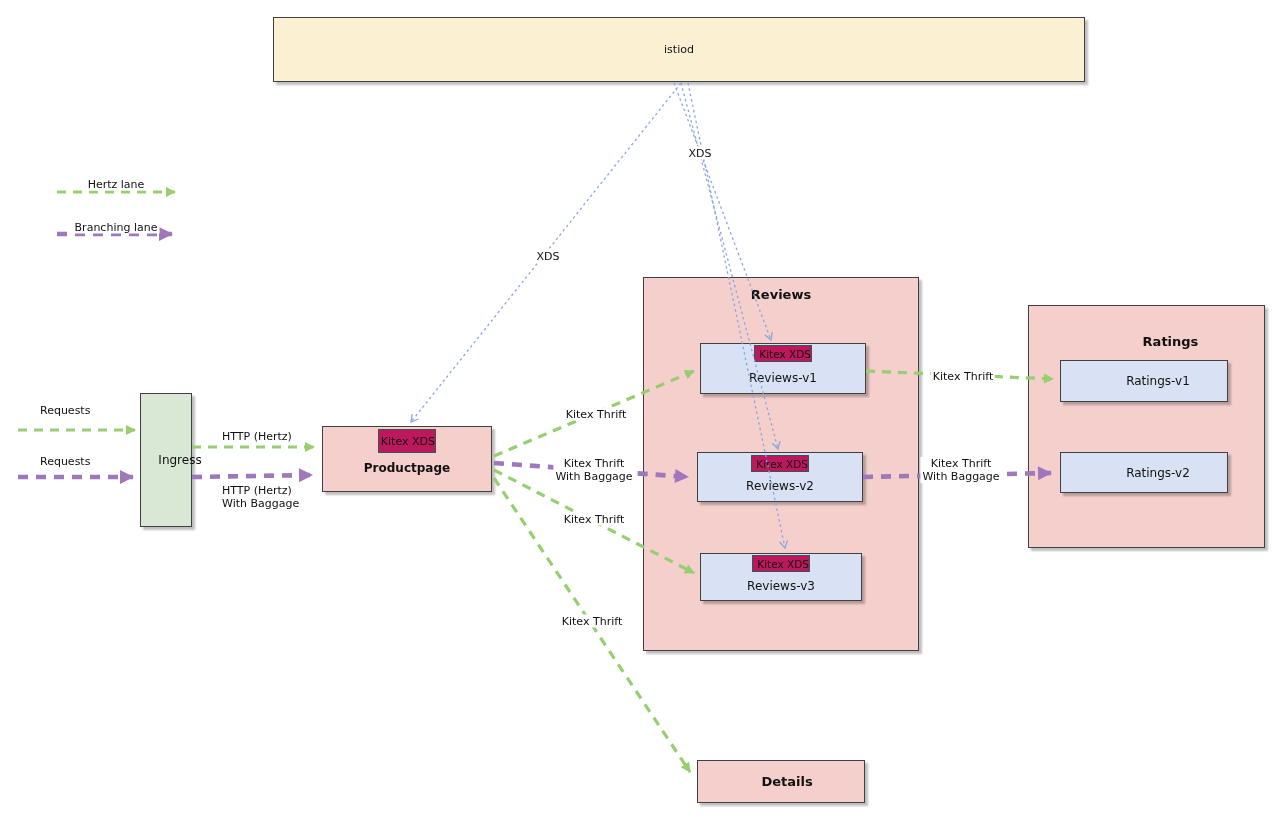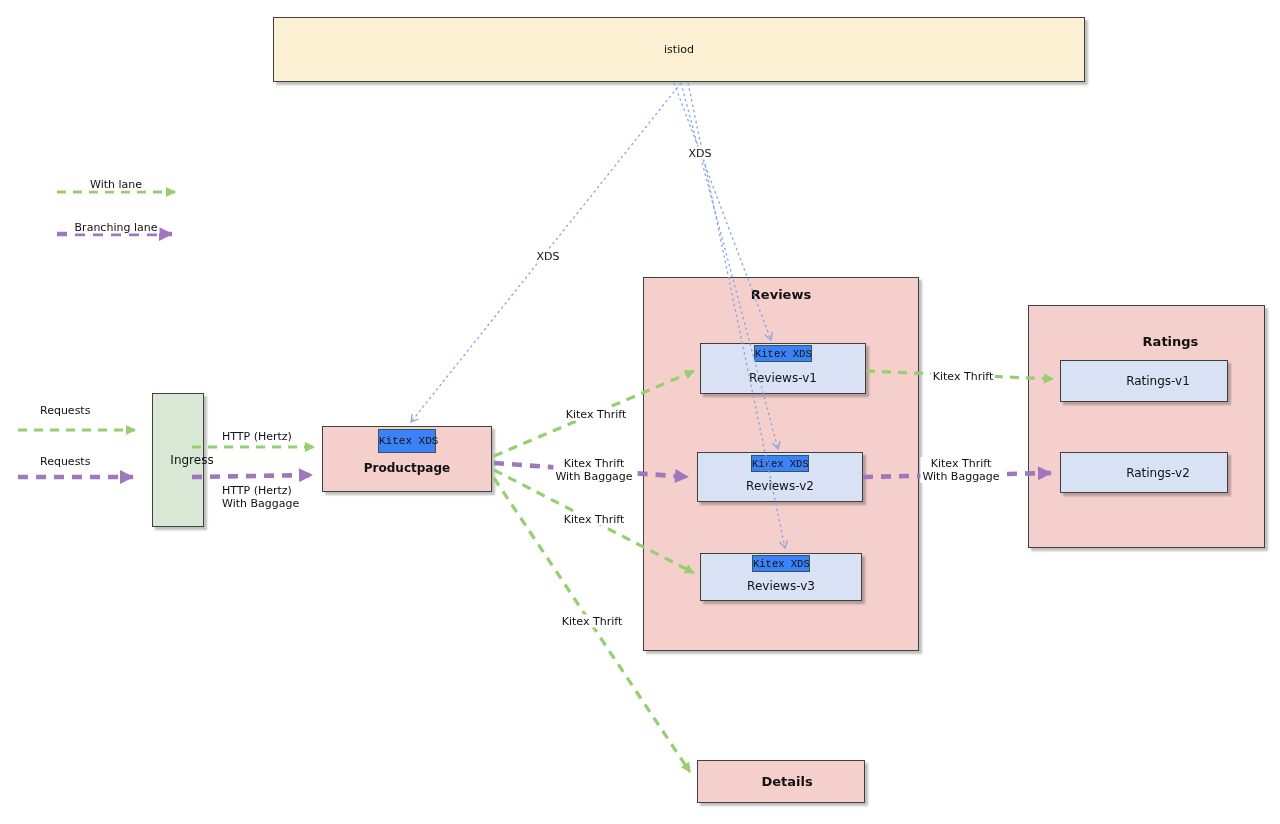--- a/index.html
+++ b/index.html
@@ -8,33 +8,33 @@
     font-family:"DejaVu Sans",sans-serif;color:#111;
   }
   
   .node{
     position:absolute;box-sizing:border-box;
     border:1.6px solid #404040;
     box-shadow:2.5px 2.5px 2px rgba(0,0,0,.25);
   }
   .fill-cream{background:#fbf0d2;}
   .fill-pink{background:#f4cfcc;}
-  .fill-green{background:#d8e8d4;margin-left:12px;}
+  .fill-green{background:#d8e8d4;}
   .fill-blue{background:#d9e2f4;}
   .flex-center{display:flex;align-items:center;justify-content:center;}
   .title-bold{font-weight:bold;font-size:13px;}
   .label-norm{font-size:12px;padding-left:28px;}
   .small{font-size:11px;}
   .container-title{position:absolute;left:0;right:0;text-align:center;font-weight:bold;font-size:13px;z-index:2;}
   .badge{
     position:absolute;left:50%;transform:translateX(-50%);
-    background:#3b82f6;border:1.4px solid #35555a;
+    background:#be185d;border:1.4px solid #35555a;
     font-size:10.5px;white-space:nowrap;
-    display:flex;align-items:center;justify-content:flex-start;
-    box-sizing:border-box;z-index:3;font-family:Liberation Mono, monospace;
+    display:flex;align-items:center;justify-content:flex-end;
+    box-sizing:border-box;z-index:3;
   }
   .inner-label{position:absolute;left:0;right:0;text-align:center;font-size:12px;z-index:2;}
   
   #edges{position:absolute;left:0;top:0;z-index:3;pointer-events:none;}
   .e-green{stroke:#97cf70;stroke-width:3.2;stroke-dasharray:9 7;fill:none;}
   .e-purple{stroke:#9e77bd;stroke-width:4.6;stroke-dasharray:10 8;fill:none;}
   .e-blue{stroke:#8aa6e0;stroke-width:1.3;stroke-dasharray:2.5 3;fill:none;}
   
   .elabel{
     position:absolute;font-size:11px;line-height:13px;color:#111;
@@ -133,21 +133,21 @@
   </div>
 
   <div class="node fill-blue flex-center label-norm z2" style="left:1060px;top:452px;width:168px;height:41px;">
     <span>Ratings-v2</span>
   </div>
 
   <div class="node fill-pink flex-center title-bold z2" style="left:697px;top:760px;width:168px;height:43px;padding-left:12px;">
     <span>Details</span>
   </div>
 
-  <div class="elabel ctr" style="left:116px;top:184px;">With lane</div>
+  <div class="elabel ctr" style="left:116px;top:184px;">Hertz lane</div>
   <div class="elabel ctr" style="left:116px;top:227px;">Branching lane</div>
 
   <div class="elabel" style="left:38px;top:404px;">Requests</div>
   <div class="elabel" style="left:38px;top:455px;">Requests</div>
 
   <div class="elabel" style="left:220px;top:430px;">HTTP (Hertz)</div>
   <div class="elabel" style="left:220px;top:484px;">
     <div>HTTP (Hertz)</div>
     <div>With Baggage</div>
   </div>

